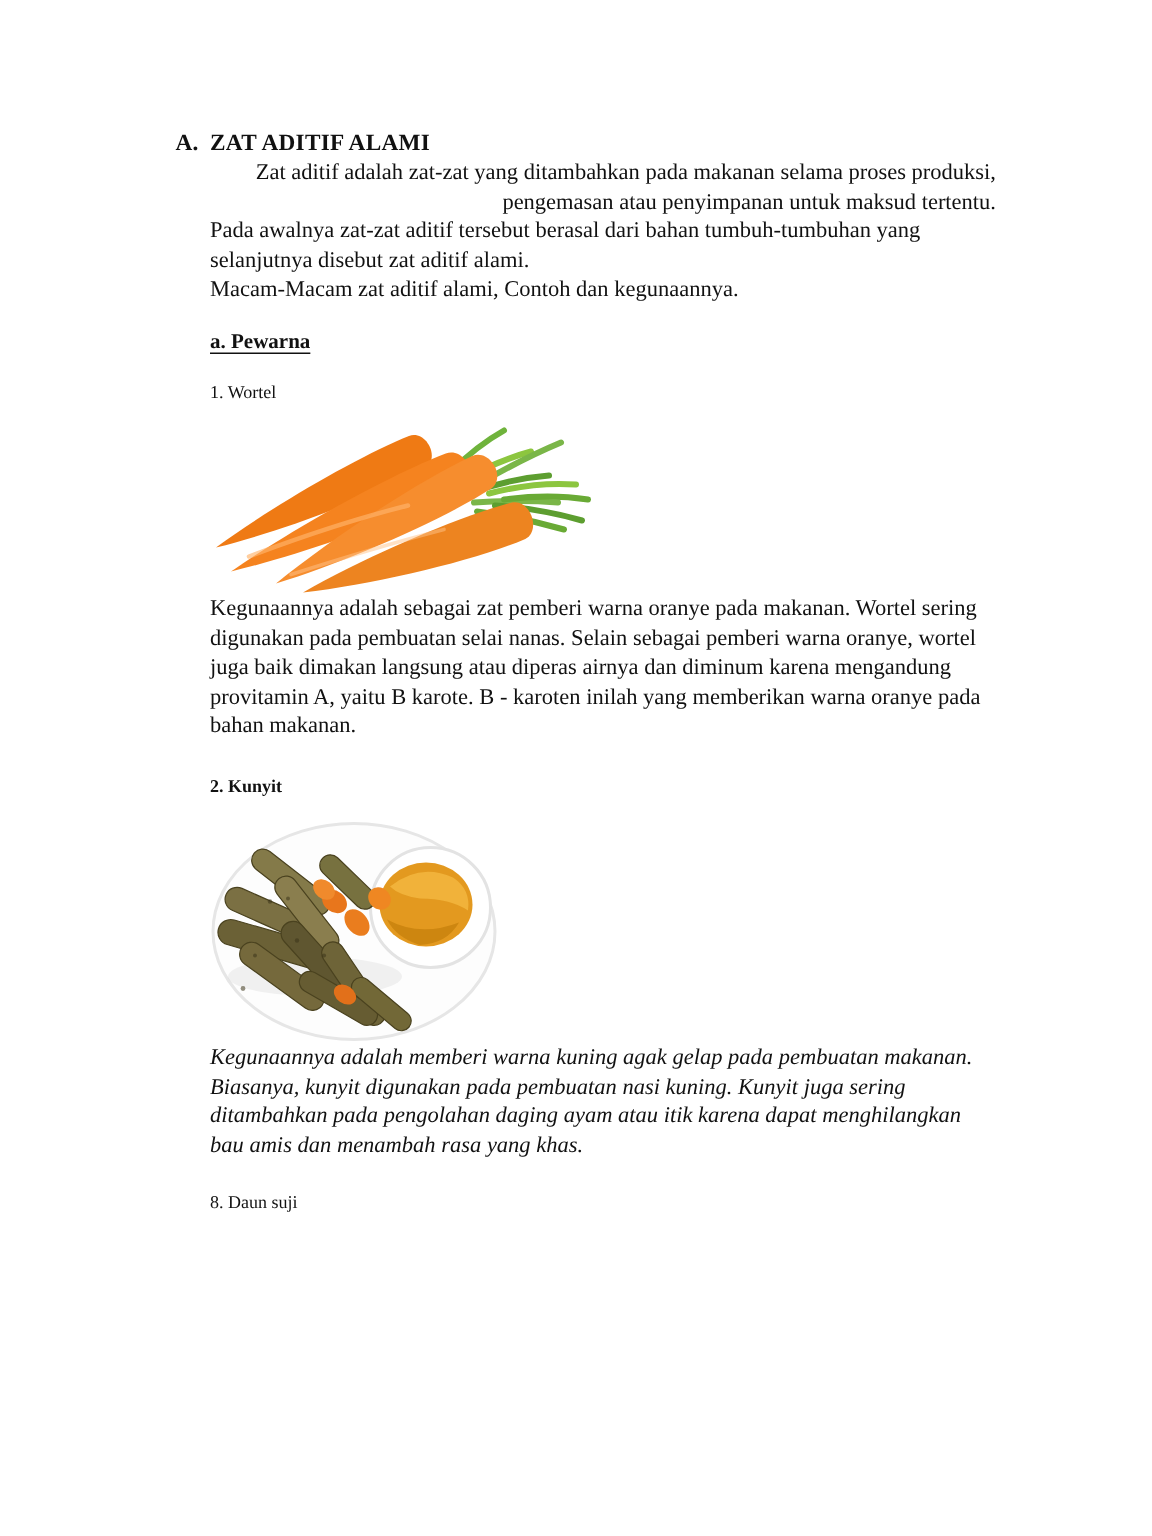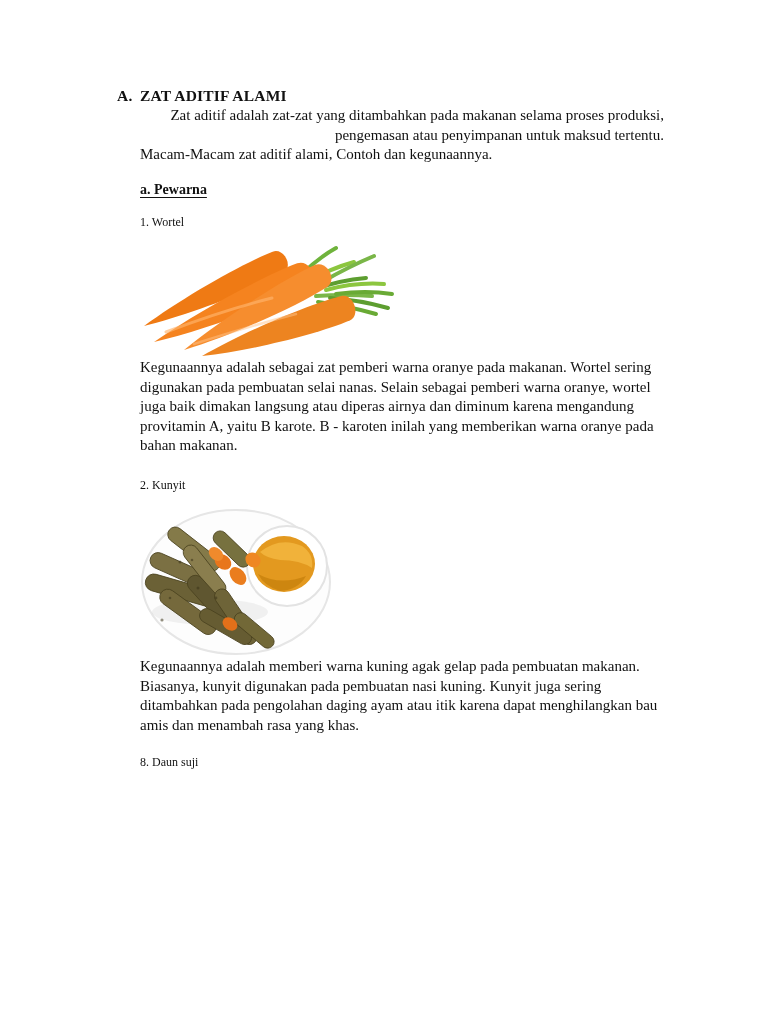--- a/index.html
+++ b/index.html
@@ -42,40 +42,41 @@
     line-height: 20px;
     font-weight: bold;
     text-decoration: underline;
     text-underline-offset: 3px;
   }
   .item-label {
     margin-top: 13px;
     font-size: 12px;
     line-height: 19.5px;
   }
-  .item-label.kunyit { margin-top: 20px; }
+  .item-label.kunyit { margin-top: 20px; font-weight: bold; }
   .item-label.daunsuji { margin-top: 18px; }
   figure { margin: 0; padding: 0; }
   figure svg { display: block; }
   .fig-carrots { margin-top: 6px; }
   .fig-turmeric { margin-top: 7px; }
   .desc-wortel { margin-top: 6px; }
-  .desc-kunyit { margin-top: 12px; }
+  .desc-kunyit { margin-top: 12px; font-style: italic; }
 </style>
 </head>
 <body>
 
 <div class="page">
 
   <h1 class="heading">
     <span class="marker">A.</span>
     <span>ZAT ADITIF ALAMI</span>
   </h1>
 
   <p class="body-text mt-p1">Zat aditif adalah zat-zat yang ditambahkan pada makanan selama proses produksi, pengemasan atau penyimpanan untuk maksud tertentu.</p>
+  <p class="body-text mt-p3">Pada awalnya zat-zat aditif tersebut berasal dari bahan tumbuh-tumbuhan yang selanjutnya disebut zat aditif alami.</p>
   <p class="body-text mt-p4">Macam-Macam zat aditif alami, Contoh dan kegunaannya.</p>
 
   <div class="subsection">a. Pewarna</div>
 
   <div class="item-label">1. Wortel</div>
 
   <figure class="fig-carrots" aria-label="photo of fresh orange carrots with green tops">
     <svg width="258" height="120" viewBox="0 0 258 120" xmlns="http://www.w3.org/2000/svg">
       <defs>
         <path id="cbody" d="M0,0 C45,-9 112,-15 148,-13 C160,-12 161,9 149,11 C113,14 46,9 0,0 Z"></path>

